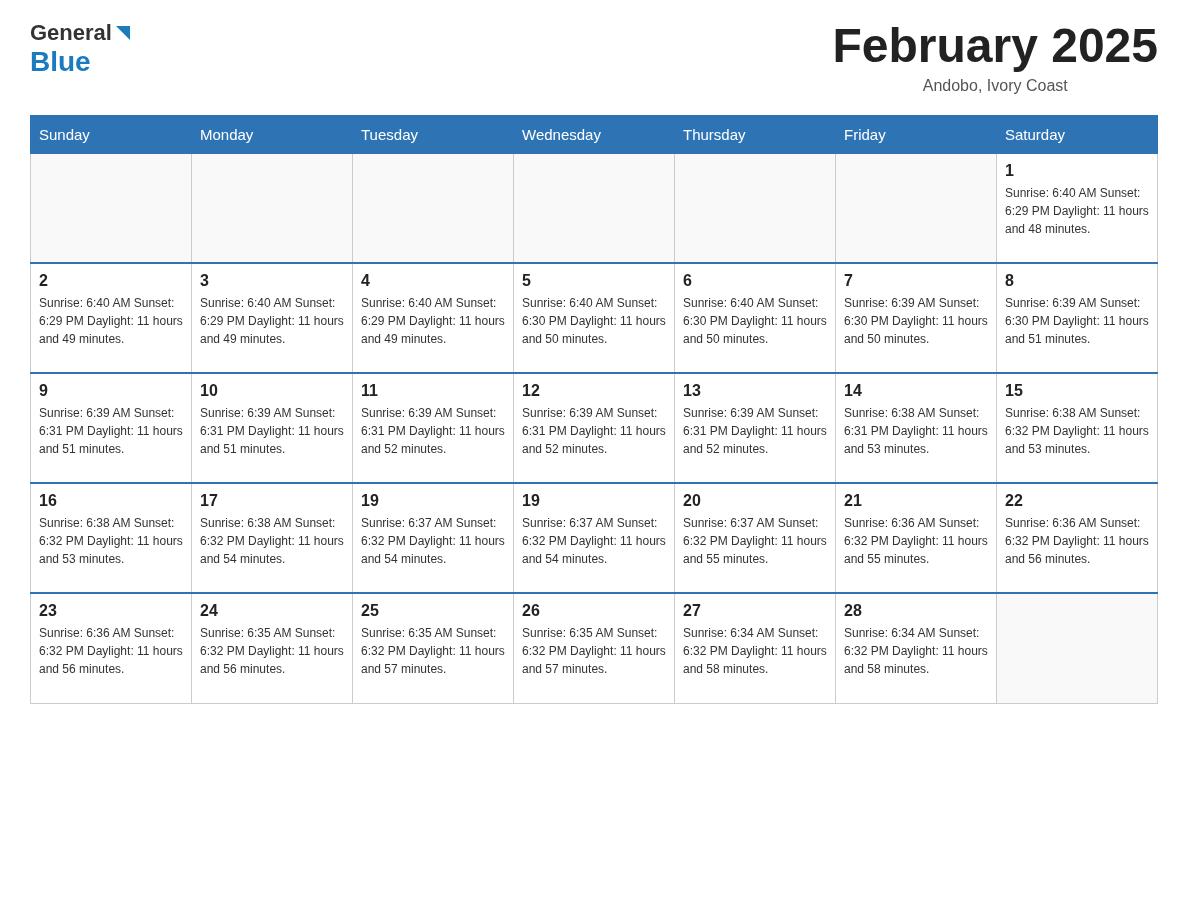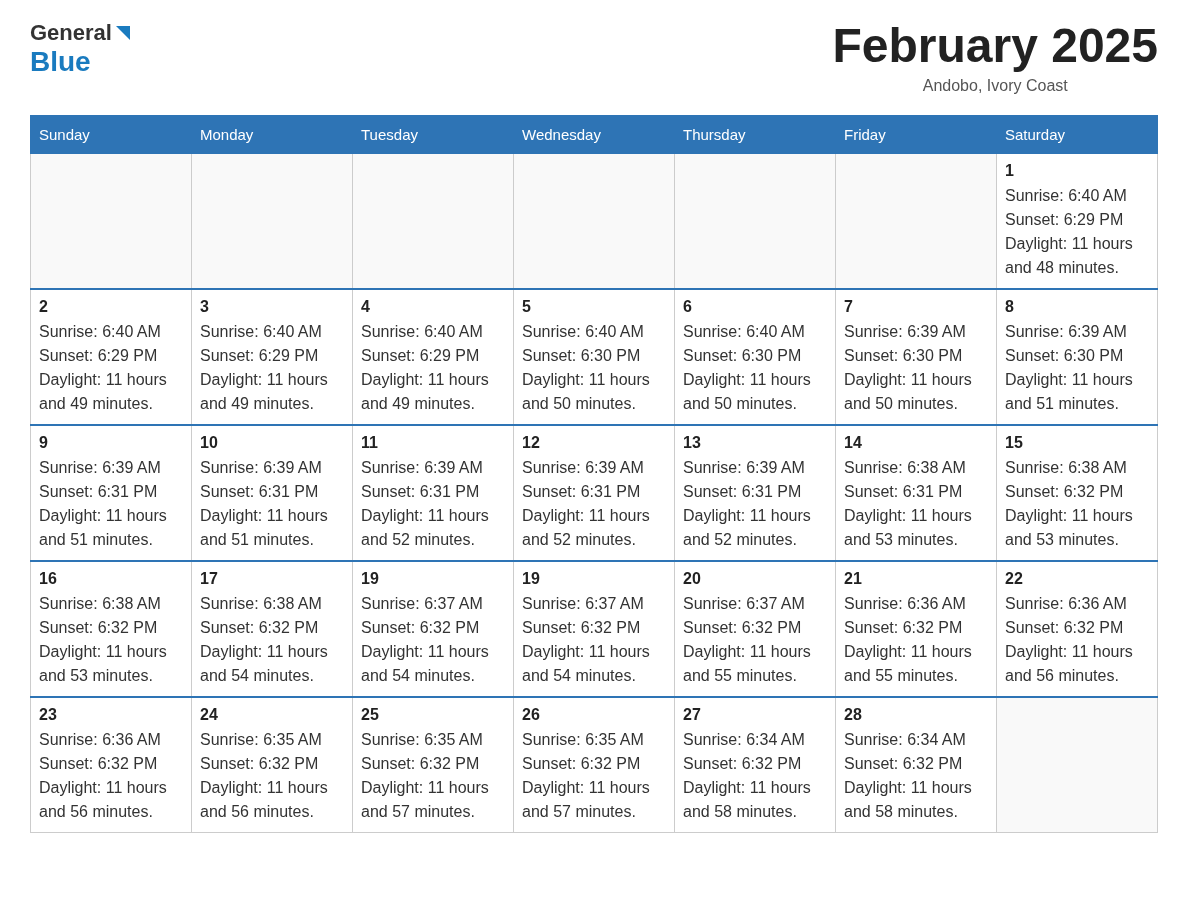--- a/index.html
+++ b/index.html
@@ -72,21 +72,21 @@
     .calendar td.empty {
       background: #f9f9f9;
     }
     .day-number {
       font-size: 16px;
       font-weight: bold;
       color: #222;
       margin-bottom: 4px;
     }
     .day-info {
-      font-size: 16px;
+      font-size: 12px;
       color: #333;
       line-height: 1.5;
     }
     .row-divider td {
       border-top: 2px solid #2e74b5;
     }
   </style>
 </head>
 <body>
 

